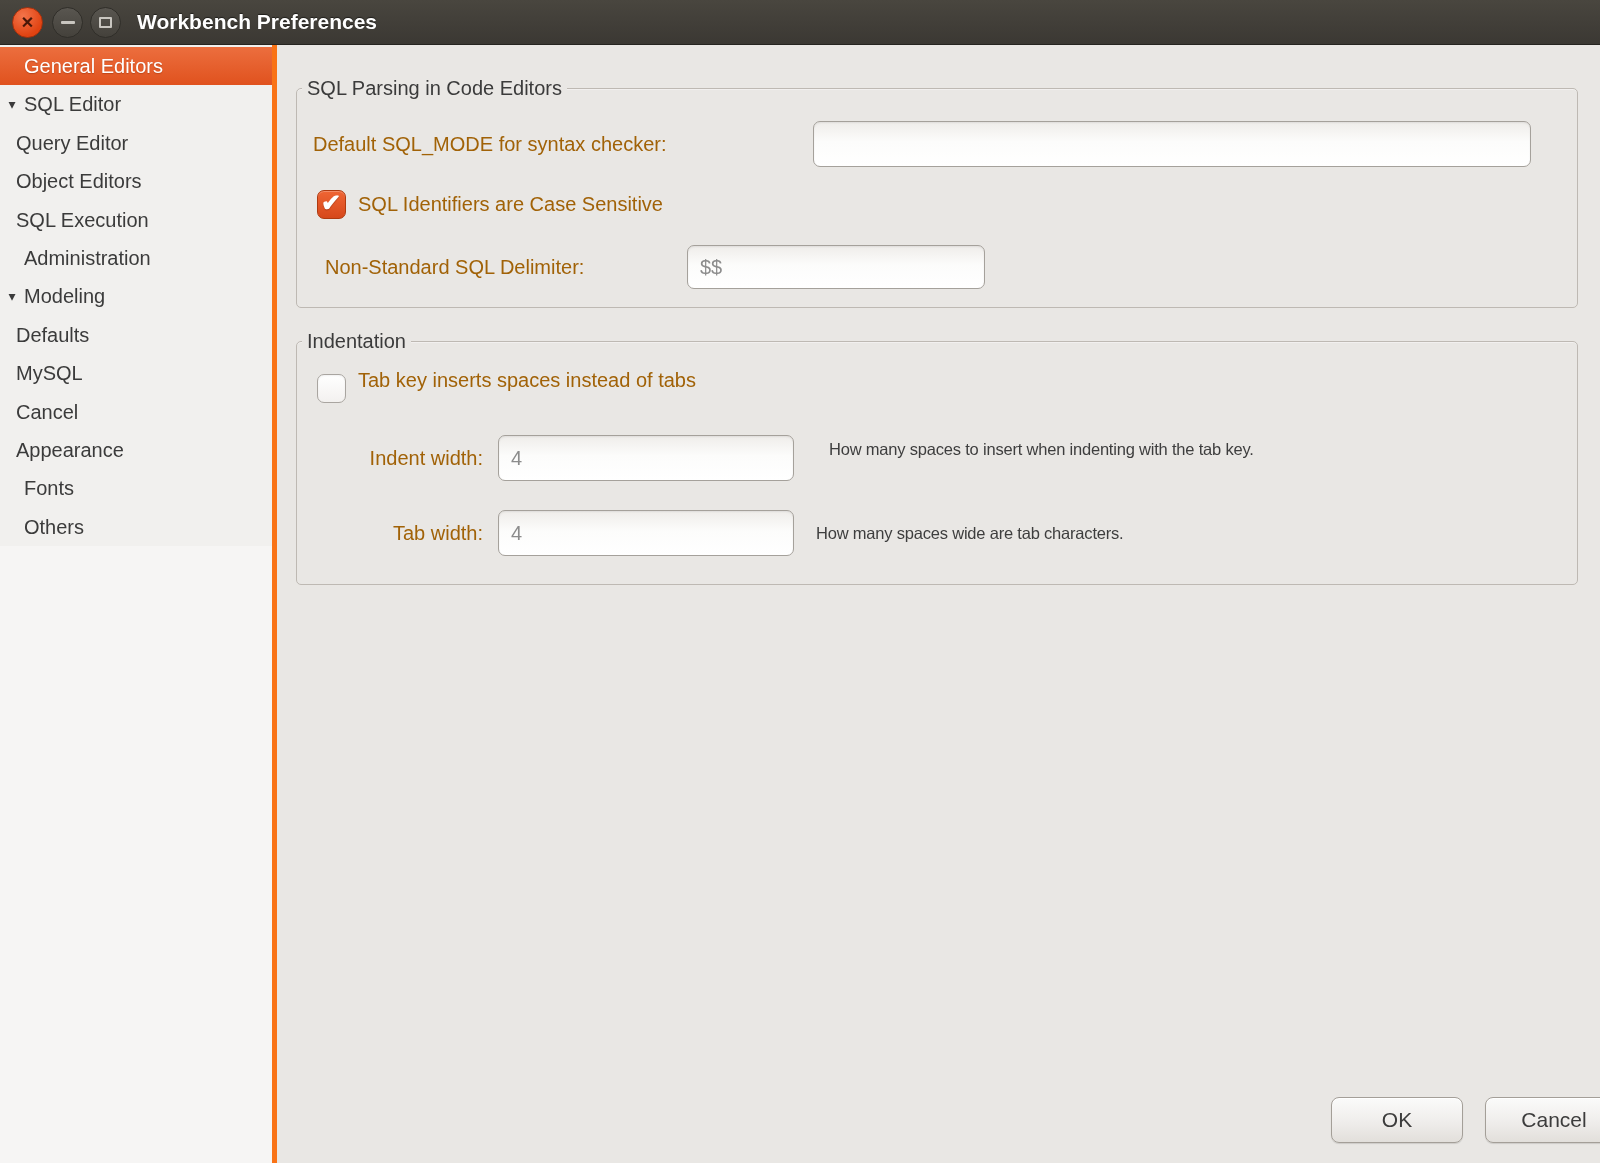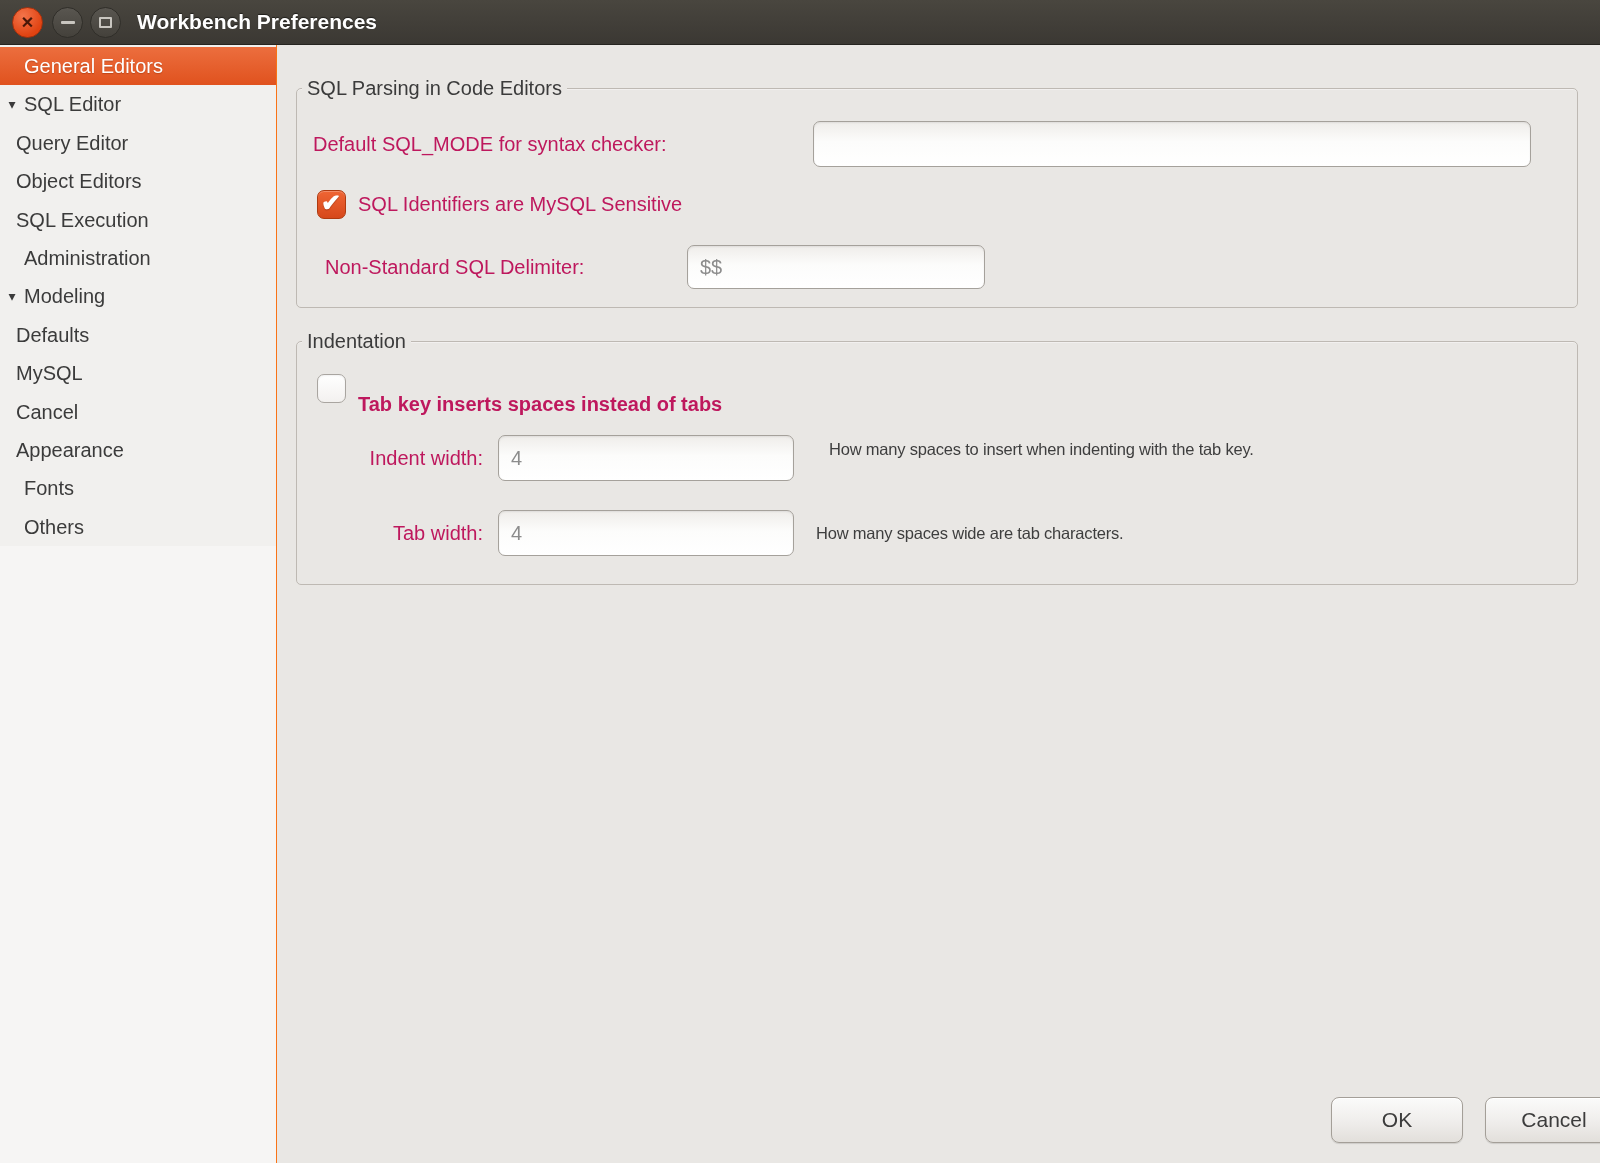--- a/index.html
+++ b/index.html
@@ -38,21 +38,21 @@
   .window-title {
     position:absolute; left:137px; top:0; height:41px; line-height:44px;
     color:#FFFFFF; font-weight:bold; font-size:21px;
     text-shadow:0 -1px 1px rgba(0,0,0,0.55);
   }
 
   
   .sidebar {
     position:absolute; left:0; top:45px; width:277px; height:1118px;
     background:#F6F5F4;
-    border-right:1px solid #f97316;
+    border-right:5px solid #f97316;
   }
   .tree { padding-top:2px; background:#F1F0EE; }
   .tree-item {
     position:relative; height:38.4px; line-height:38.4px;
     font-size:20px; color:#3B3B3B; white-space:nowrap; cursor:default;
   }
   .tree-item.level0 { padding-left:24px; }
   .tree-item.level1 { padding-left:16px; }
   .tree-item.selected {
     background:linear-gradient(#EC6E3E, #E0521E);
@@ -72,21 +72,21 @@
     box-shadow:inset 0 1px 0 rgba(255,255,255,0.4);
   }
   .group-title {
     position:absolute; top:-14px; left:5px; padding:0 5px;
     background:#E9E7E4; font-size:20px; line-height:27px; color:#3B3B3B;
     white-space:nowrap;
   }
   .g1 { left:18px; top:43px;  width:1282px; height:220px; }
   .g2 { left:18px; top:296px; width:1282px; height:244px; }
 
-  .field-label { position:absolute; font-size:20px; color:#be185d; white-space:nowrap; }
+  .field-label { position:absolute; font-size:20px; color:#a16207; white-space:nowrap; }
   .help-text   { position:absolute; font-size:16.5px; color:#3E3E3E; letter-spacing:-0.2px; white-space:nowrap; }
 
   .text-input {
     position:absolute;
     border:1px solid #A5A19B; border-radius:7px;
     background:linear-gradient(#EFEDEA, #FCFCFB 45%, #FFFFFF);
     box-shadow:inset 0 1px 2px rgba(0,0,0,0.07);
     font-family:inherit; font-size:20px; color:#8C8C8C;
     padding:0 12px; outline:none;
   }
@@ -160,31 +160,31 @@
 
 <div class="content">
 
   <div class="group g1">
     <div class="group-title">SQL Parsing in Code Editors</div>
 
     <div class="field-label" style="left:16px; top:32px; line-height:46px;">Default SQL_MODE for syntax checker:</div>
     <input class="text-input" style="left: 516px; top: 32px; width: 718px; height: 46px;" value="">
 
     <div class="checkbox checked" style="left:20px; top:101px;"></div>
-    <div class="field-label" style="left:61px; top:101px; line-height:29px;">SQL Identifiers are MySQL Sensitive</div>
+    <div class="field-label" style="left:61px; top:101px; line-height:29px;">SQL Identifiers are Case Sensitive</div>
 
     <div class="field-label" style="left:16px; top:156px; line-height:44px;margin-left:12px;">Non-Standard SQL Delimiter:</div>
     <input class="text-input" style="left: 390px; top: 156px; width: 298px; height: 44px;" value="$$">
   </div>
 
   <div class="group g2">
     <div class="group-title">Indentation</div>
 
     <div class="checkbox unchecked" style="left:20px; top:32px;"></div>
-    <div class="field-label" style="left:61px; top:48px; line-height:29px;font-weight:bold;">Tab key inserts spaces instead of tabs</div>
+    <div class="field-label" style="left:61px; top:24px; line-height:29px;">Tab key inserts spaces instead of tabs</div>
 
     <div class="field-label" style="left:16px; top:93px; width:170px; text-align:right; line-height:46px;">Indent width:</div>
     <input class="text-input" style="left: 201px; top: 93px; width: 296px; height: 46px;" value="4">
     <div class="help-text" style="left:519px; top:84px; line-height:46px;margin-left:13px;">How many spaces to insert when indenting with the tab key.</div>
 
     <div class="field-label" style="left:16px; top:168px; width:170px; text-align:right; line-height:46px;">Tab width:</div>
     <input class="text-input" style="left: 201px; top: 168px; width: 296px; height: 46px;" value="4">
     <div class="help-text" style="left:519px; top:168px; line-height:46px;">How many spaces wide are tab characters.</div>
   </div>
 

